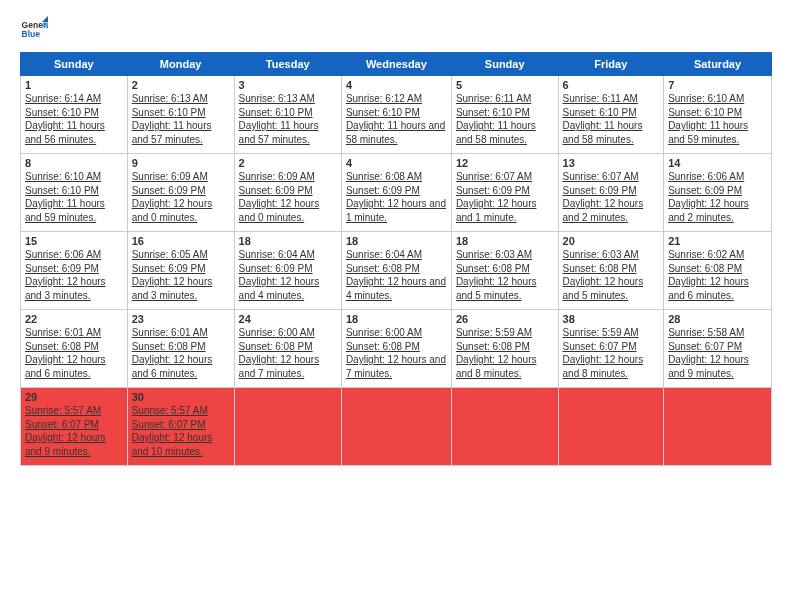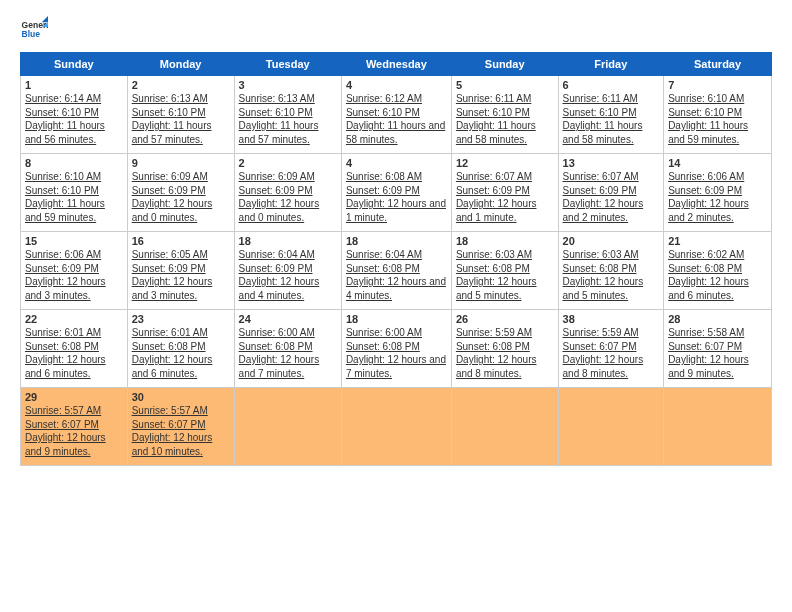--- a/index.html
+++ b/index.html
@@ -61,21 +61,21 @@
     }
     .calendar tbody td {
       border: 1px solid #ccc;
       vertical-align: top;
       padding: 3px 4px;
       width: 113px;
       height: 78px;
       color: #333;
     }
     .calendar tbody tr:last-child td {
-      background: #fdba74;
+      background: #ef4444;
     }
     .day-number {
       font-size: 11px;
       font-weight: bold;
       display: block;
       margin-bottom: 1px;
     }
     .day-info {
       font-size: 10px;
       color: #333;

